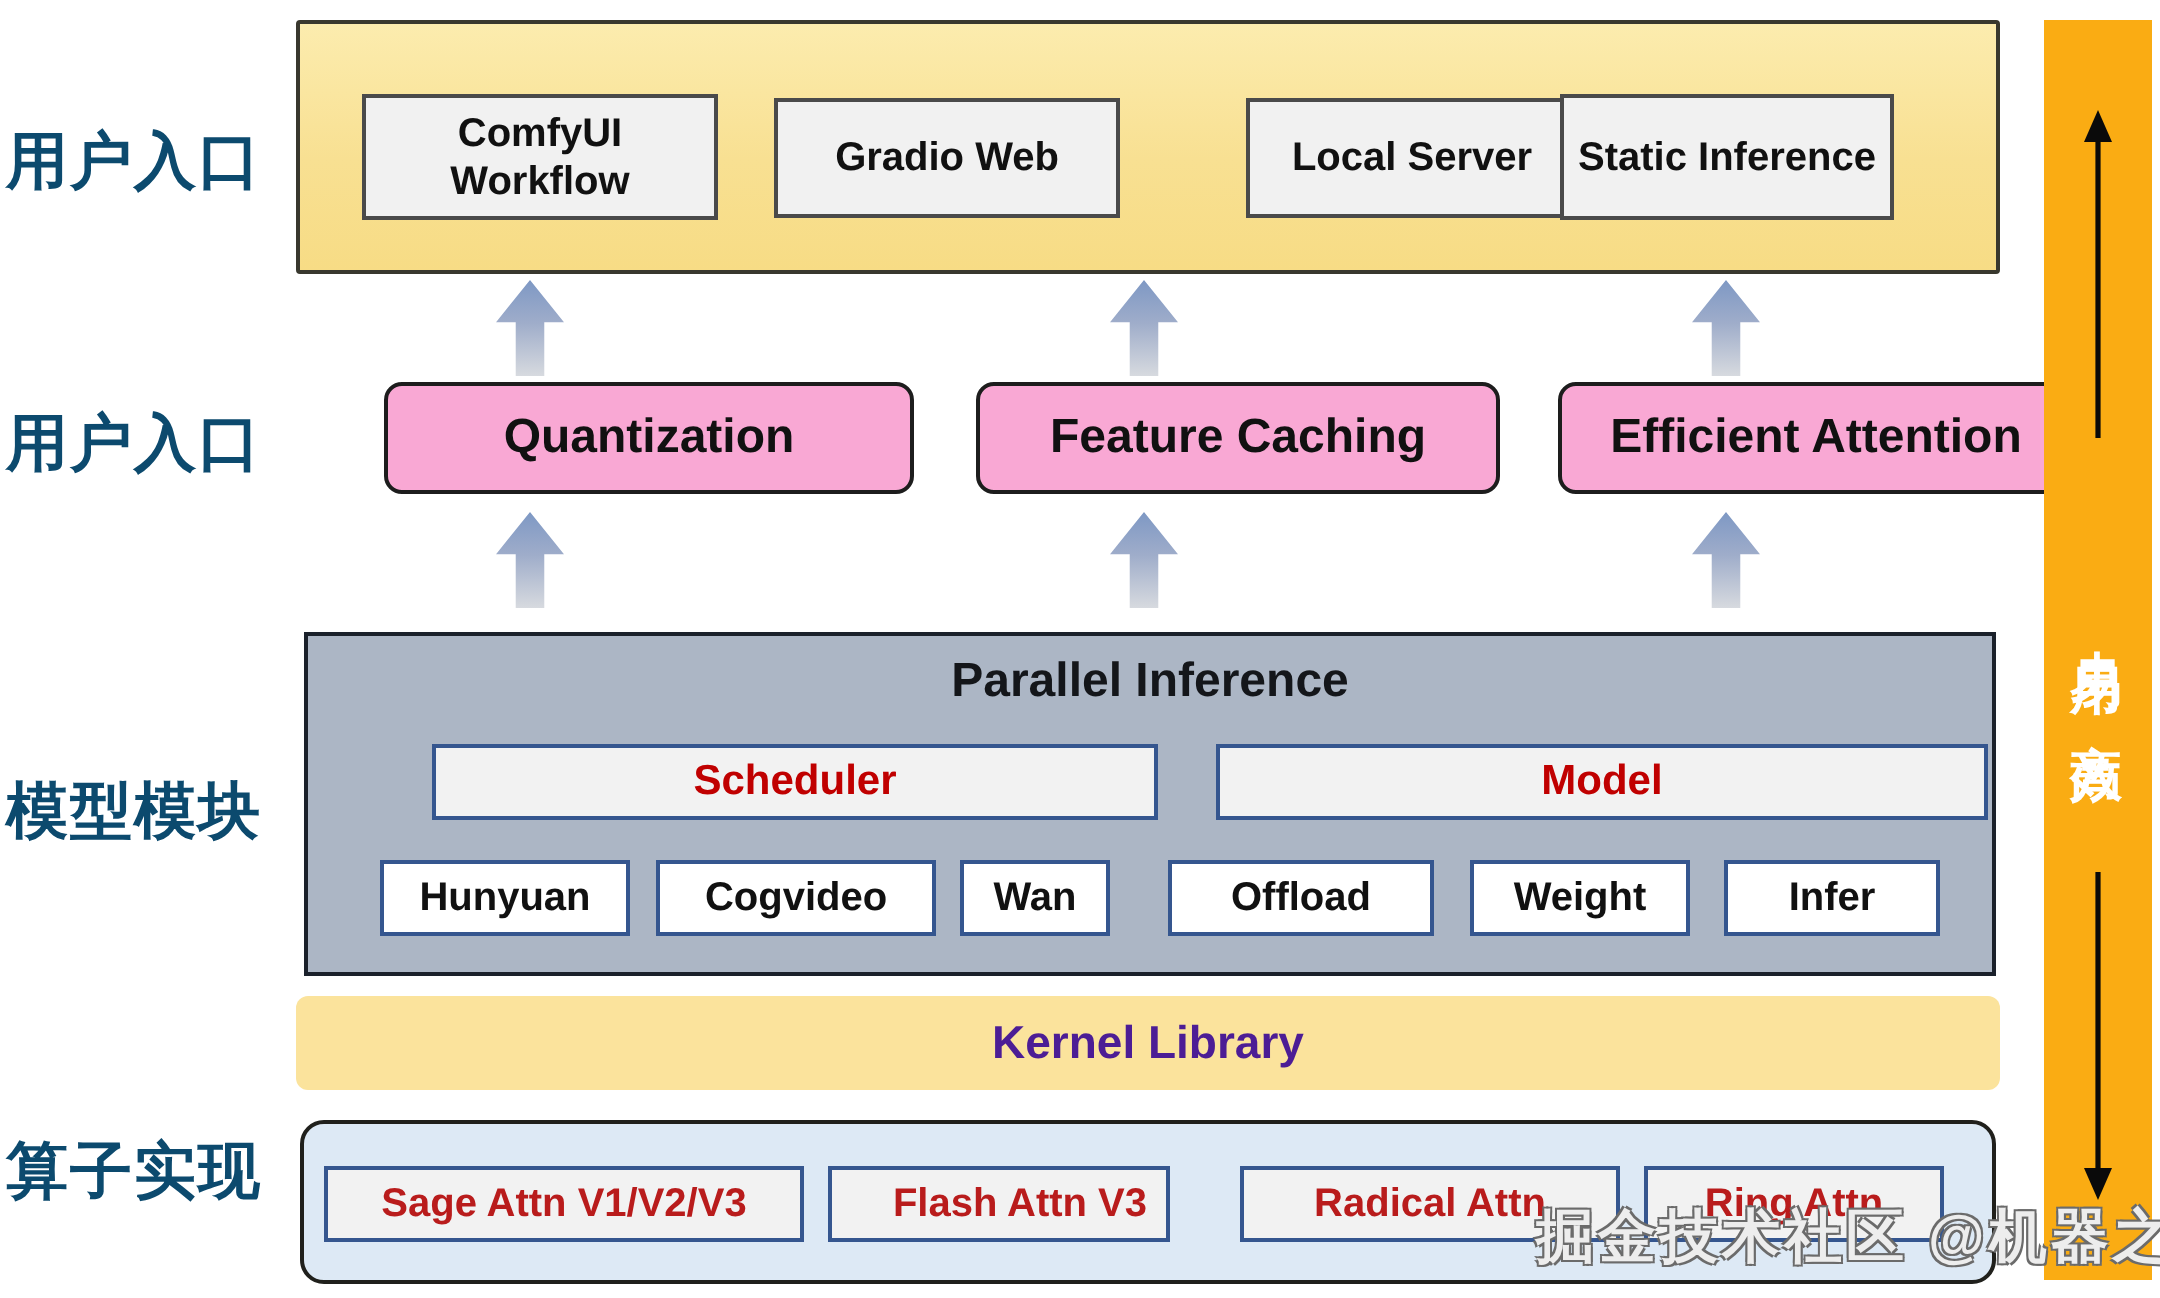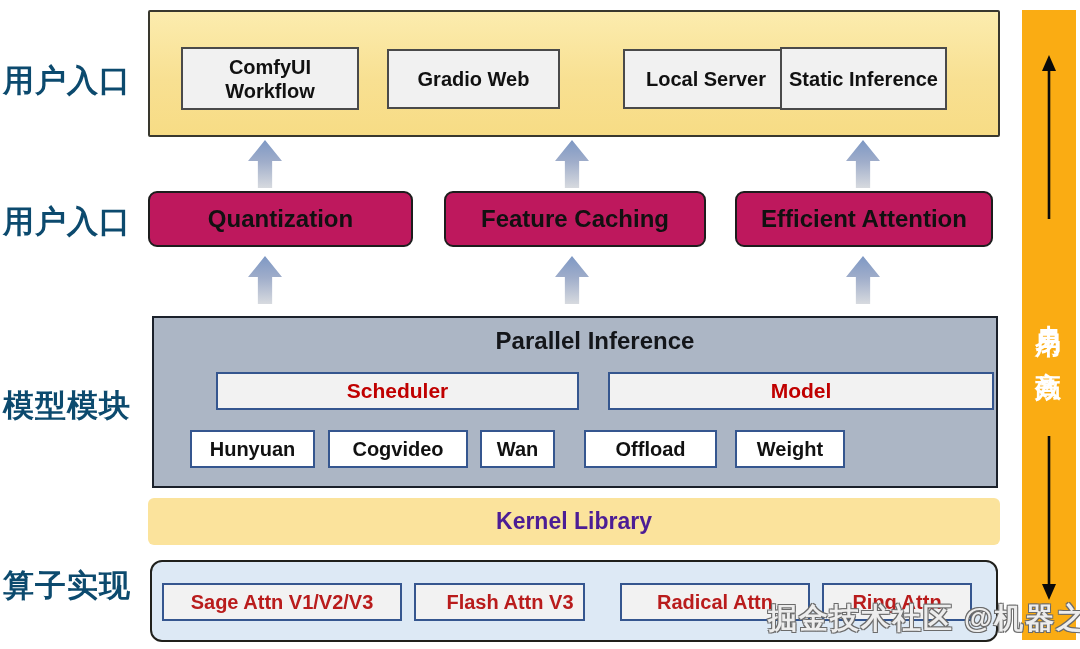--- a/index.html
+++ b/index.html
@@ -23,31 +23,32 @@
     position:absolute; left:148px; top:10px; width:852px; height:127px;
     box-sizing:border-box; border:2px solid #39382e; border-radius:2px;
     background:linear-gradient(180deg,#fcecae 0%,#f8e092 55%,#f7dc85 100%);
   }
   .entry-box {
     background:#f1f1f1; border:2px solid #4a4a4a;
     font-size:20px; line-height:1.2;
   }
   
   .opt-box {
-    background:#be185d; border:2px solid #1d1d1d; border-radius:9px;
+    background:#f9a8d4; border:2px solid #1d1d1d; border-radius:9px;
     font-size:24px;
+    margin-left:44px;
   }
   
   .parallel-container {
     position:absolute; left:152px; top:316px; width:846px; height:172px;
     box-sizing:border-box; border:2px solid #1b212b; background:#acb6c5;
   }
   .parallel-title {
     position:absolute; top:9px; left:0; width:100%; text-align:center;
-    font-size:24px; font-weight:bold; color:#14161a;padding-left:20px;
+    font-size:24px; font-weight:bold; color:#14161a;
   }
   .subhead-box { background:#f2f2f2; border:2px solid #35568f; color:#c00000; font-size:21px;margin-left:24px; }
   .white-box  { background:#ffffff; border:2px solid #35568f; font-size:20px; }
   
   .kernel-bar {
     position:absolute; left:148px; top:498px; width:852px; height:47px;
     background:#fbe39c; border-radius:6px;
     display:flex; align-items:center; justify-content:center;
     font-size:23px; font-weight:bold; color:#4c1d95;
   }
@@ -116,20 +117,21 @@
 
   <div class="parallel-container">
     <div class="parallel-title">Parallel Inference</div>
     <div class="box subhead-box" style="left:38px;top:54px;width:363px;height:38px;">Scheduler</div>
     <div class="box subhead-box" style="left:430px;top:54px;width:386px;height:38px;">Model</div>
     <div class="box white-box" style="left:36px;top:112px;width:125px;height:38px;text-align:right;">Hunyuan</div>
     <div class="box white-box" style="left:326px;top:112px;width:75px;height:38px;">Wan</div>
     <div class="box white-box" style="left:174px;top:112px;width:140px;height:38px;">Cogvideo</div>
     <div class="box white-box" style="left:430px;top:112px;width:133px;height:38px;">Offload</div>
     <div class="box white-box" style="left:581px;top:112px;width:110px;height:38px;">Weight</div>
+    <div class="box white-box" style="left:708px;top:112px;width:108px;height:38px;">Infer</div>
   </div>
 
   <div class="kernel-bar">
     <span>Kernel Library</span>
   </div>
 
   <div class="kernel-container">
     <div class="box kernel-item" style="left:10px;top:21px;width:240px;height:38px;">Sage Attn V1/V2/V3</div>
     <div class="box kernel-item" style="left:262px;top:21px;width:171px;height:38px;padding-left:21px;">Flash Attn V3</div>
     <div class="box kernel-item" style="left:468px;top:21px;width:190px;height:38px;">Radical Attn</div>

